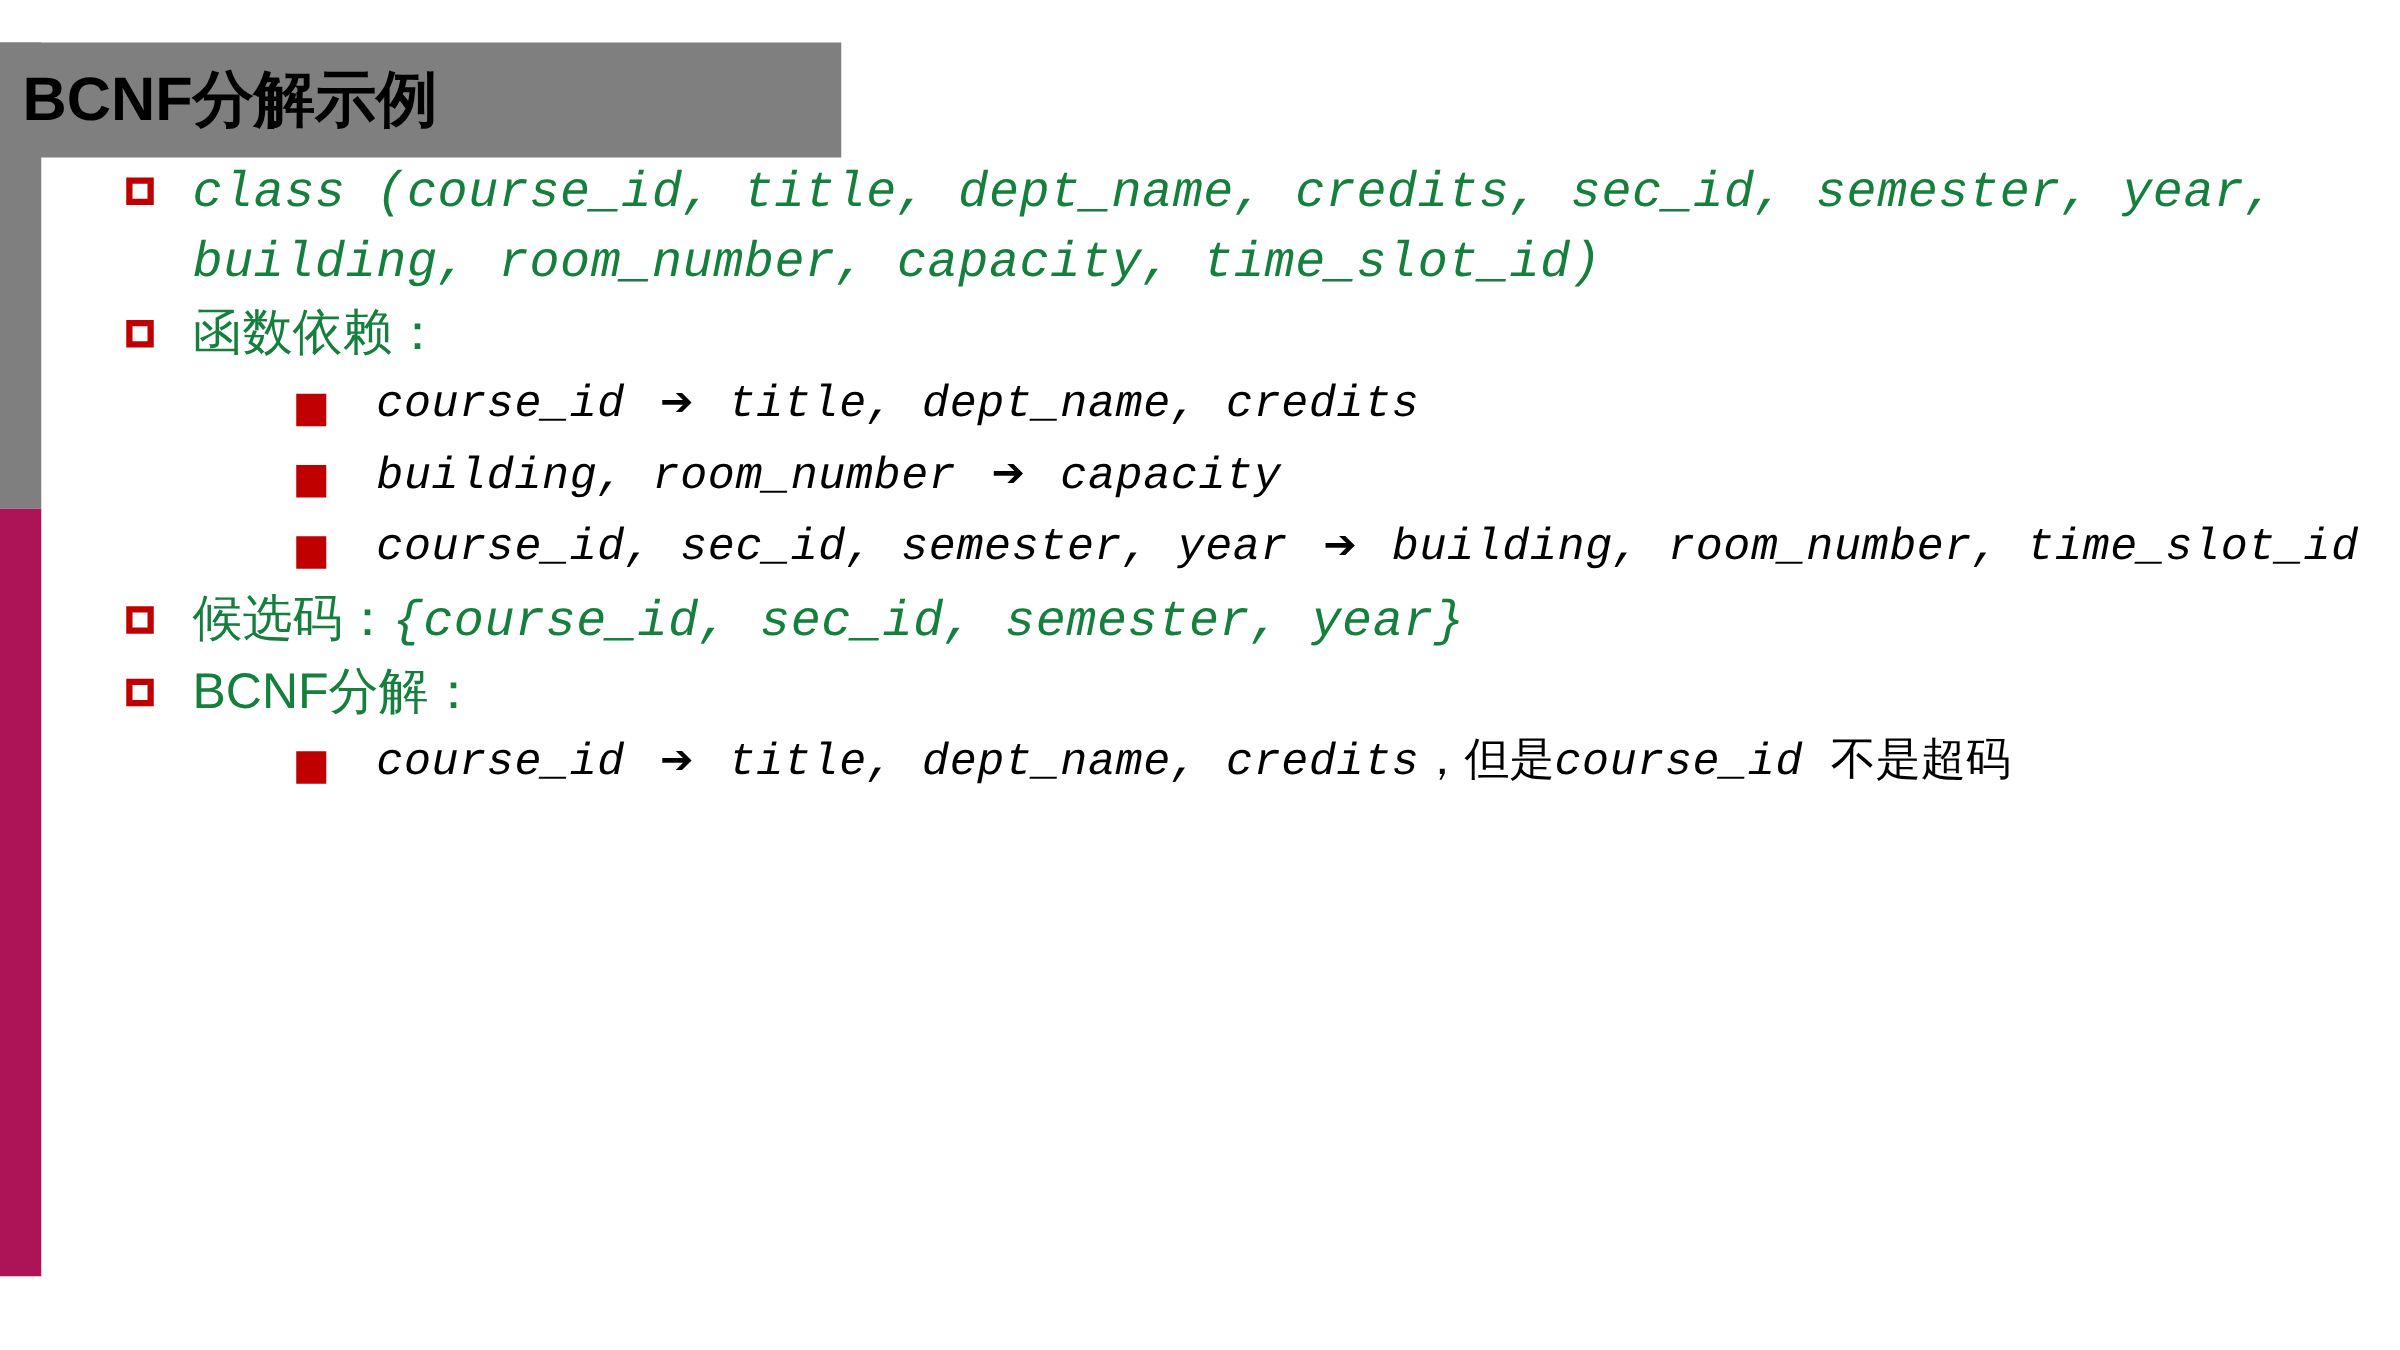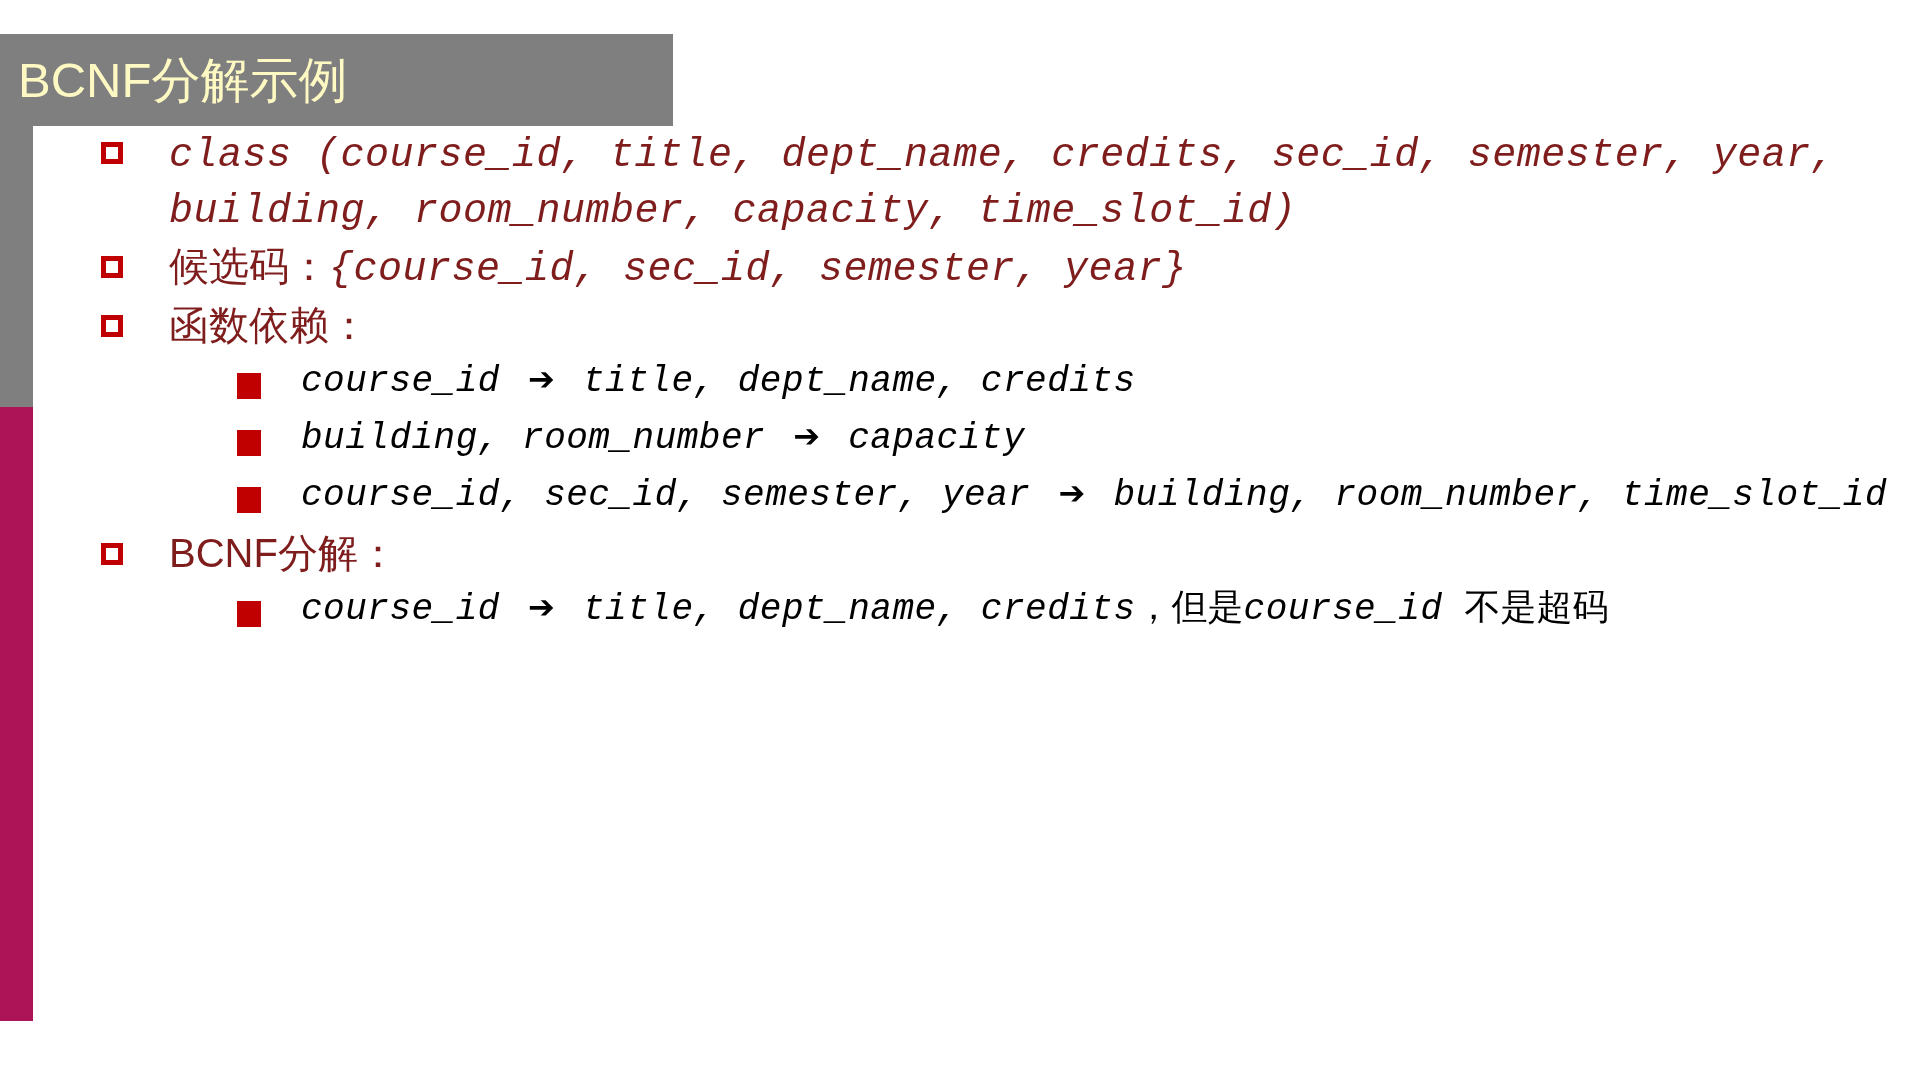--- a/index.html
+++ b/index.html
@@ -31,24 +31,24 @@
 
   
   .title-banner {
     position:absolute;
     left:0; top:34px;
     width:673px; height:92px;
     background:#7f7f7f;
     display:flex; align-items:center;
   }
   .title-text {
-    color:#fef9c3;
+    color:#000000;
     font-family:"Liberation Sans", sans-serif;
     font-size:49px;
-    font-weight:400;
+    font-weight:700;
     letter-spacing:0px;
     padding-left:18px;
     line-height:1;
     white-space:nowrap;
   }
 
   
   .body-area {
     position:absolute;
     left:33px; top:126px;
@@ -64,24 +64,24 @@
   }
   li.l1 > .bullet-hollow {
     position:absolute;
     left:68px; top:16px;
     width:22px; height:22px;
     border:5px solid #c00000;
     background:#ffffff;
   }
   li.l1 > .l1-text {
     display:block;
-    margin-left:68px;
+    margin-left:53px;
     font-size:40px;
     line-height:1.33;
-    color:#7f1d1d;
+    color:#15803d;
   }
 
   
   .mono {
     font-family:"Liberation Mono", "DejaVu Sans Mono", monospace;
     font-style:italic;
     font-size:40px;
     letter-spacing:0.5px;
   }
   .cjk {
@@ -148,42 +148,42 @@
   </div>
 
   <div class="body-area">
     <ul class="lvl1" id="bullet-root">
         <li class="l1">
           <span class="bullet-hollow"></span>
           <span class="l1-text"><span class="mono">class (course_id, title, dept_name, credits, sec_id, semester, year, building, room_number, capacity, time_slot_id)</span></span>
         </li>
         <li class="l1">
           <span class="bullet-hollow"></span>
-          <span class="l1-text"><span class="cjk">候选码：</span><span class="mono">{course_id, sec_id, semester, year}</span></span>
-        </li>
-        <li class="l1">
-          <span class="bullet-hollow"></span>
           <span class="l1-text"><span class="cjk">函数依赖：</span></span>
           <ul class="lvl2">
             <li class="l2">
               <span class="bullet-solid"></span>
               <span class="l2-text"><span class="mono2">course_id </span><span class="arrow">➔</span><span class="mono2"> title, dept_name, credits</span></span>
             </li>
             <li class="l2">
               <span class="bullet-solid"></span>
               <span class="l2-text"><span class="mono2">building, room_number </span><span class="arrow">➔</span><span class="mono2"> capacity</span></span>
             </li>
             <li class="l2">
               <span class="bullet-solid"></span>
               <span class="l2-text"><span class="mono2">course_id, sec_id, semester, year </span><span class="arrow">➔</span><span class="mono2"> building, room_number, time_slot_id</span></span>
             </li>
           </ul>
         </li>
         <li class="l1">
           <span class="bullet-hollow"></span>
+          <span class="l1-text"><span class="cjk">候选码：</span><span class="mono">{course_id, sec_id, semester, year}</span></span>
+        </li>
+        <li class="l1">
+          <span class="bullet-hollow"></span>
           <span class="l1-text"><span class="cjk">BCNF分解：</span></span>
           <ul class="lvl2">
             <li class="l2">
               <span class="bullet-solid"></span>
               <span class="l2-text"><span class="mono2">course_id </span><span class="arrow">➔</span><span class="mono2"> title, dept_name, credits</span><span class="cjk2">，但是</span><span class="mono2">course_id </span><span class="cjk2">不是超码</span></span>
             </li>
           </ul>
         </li>
       </ul>
   </div>

